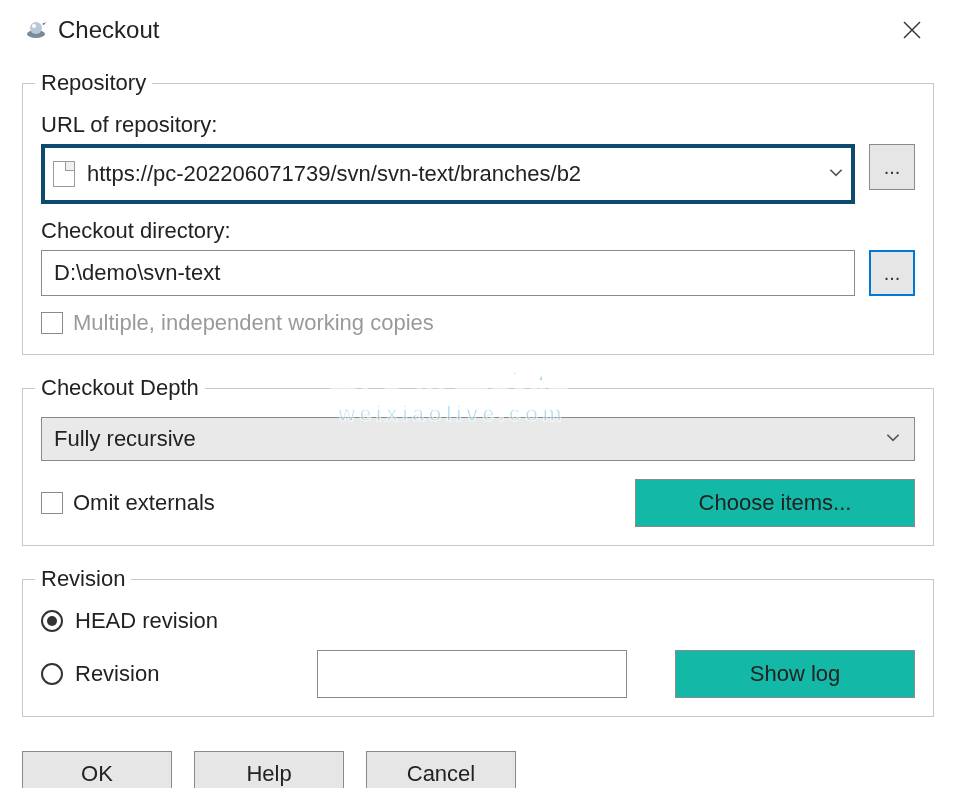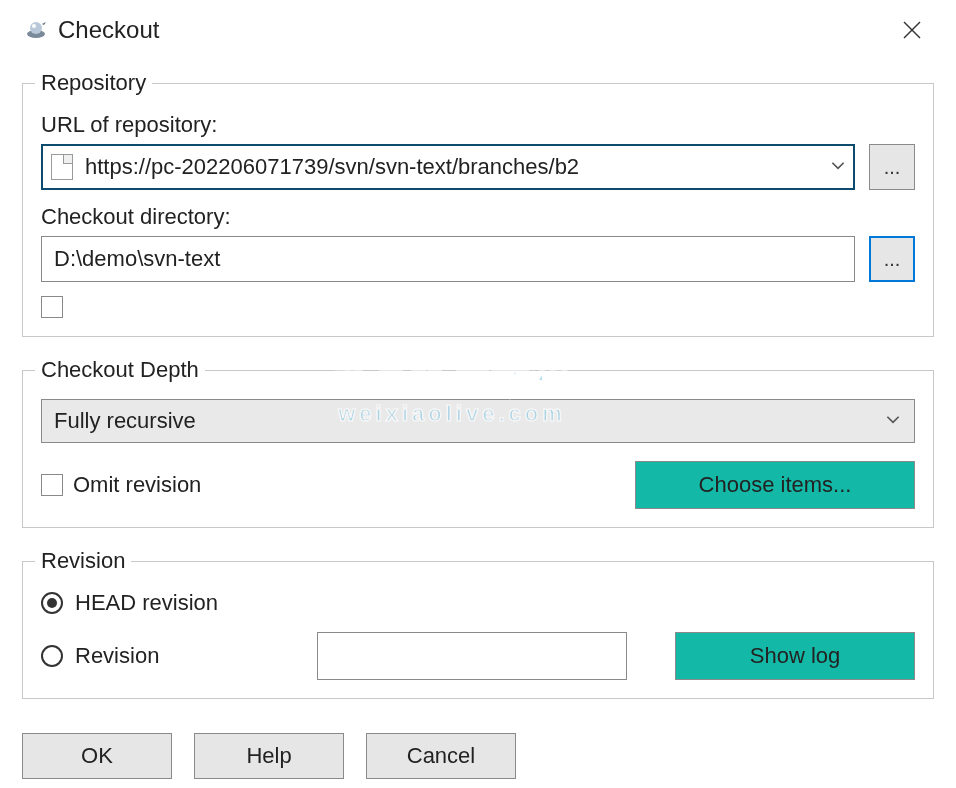--- a/index.html
+++ b/index.html
@@ -66,23 +66,23 @@
     .input-row {
       display: flex;
       align-items: stretch;
       gap: 14px;
       margin-bottom: 14px;
     }
     .combo-wrapper {
       flex: 1;
       display: flex;
       align-items: center;
-      border: 2px solid #0c4a6e;
-      background: #fff;
-      height: 46px;
+      border: 4px solid #0c4a6e;
+      background: #fff;
+      height: 60px;
       padding: 0 6px 0 8px;
     }
     .file-icon {
       width: 22px;
       height: 26px;
       border: 1px solid #9a9a9a;
       background: #fff;
       margin-right: 10px;
       position: relative;
     }
@@ -318,39 +318,40 @@
     </div>
 
     <div class="field-label">Checkout directory:</div>
     <div class="input-row">
       <input class="text-input" value="D:\demo\svn-text" style="">
       <div class="browse-btn focused">...</div>
     </div>
 
     <div class="checkbox-row">
       <div class="checkbox"></div>
+      <span class="checkbox-label disabled">Multiple, independent working copies</span>
     </div>
   </fieldset>
 
   <fieldset>
     <legend>Checkout Depth</legend>
 
     <div class="depth-select">
       <span class="depth-select-text">Fully recursive</span>
       <span>
         <svg class="combo-arrow" viewBox="0 0 16 16">
             <path d="M3 6 L8 11 L13 6" fill="none" stroke="#555" stroke-width="1.5"></path>
           </svg>
       </span>
     </div>
 
     <div class="depth-row">
       <div class="checkbox-row" style="margin-top:0">
         <div class="checkbox"></div>
-        <span class="checkbox-label enabled">Omit revision</span>
+        <span class="checkbox-label enabled">Omit externals</span>
       </div>
       <div class="wide-btn" style="min-width:280px">Choose items...</div>
     </div>
   </fieldset>
 
   <fieldset>
     <legend>Revision</legend>
 
     <div class="radio-row">
       <div class="radio checked"></div>

